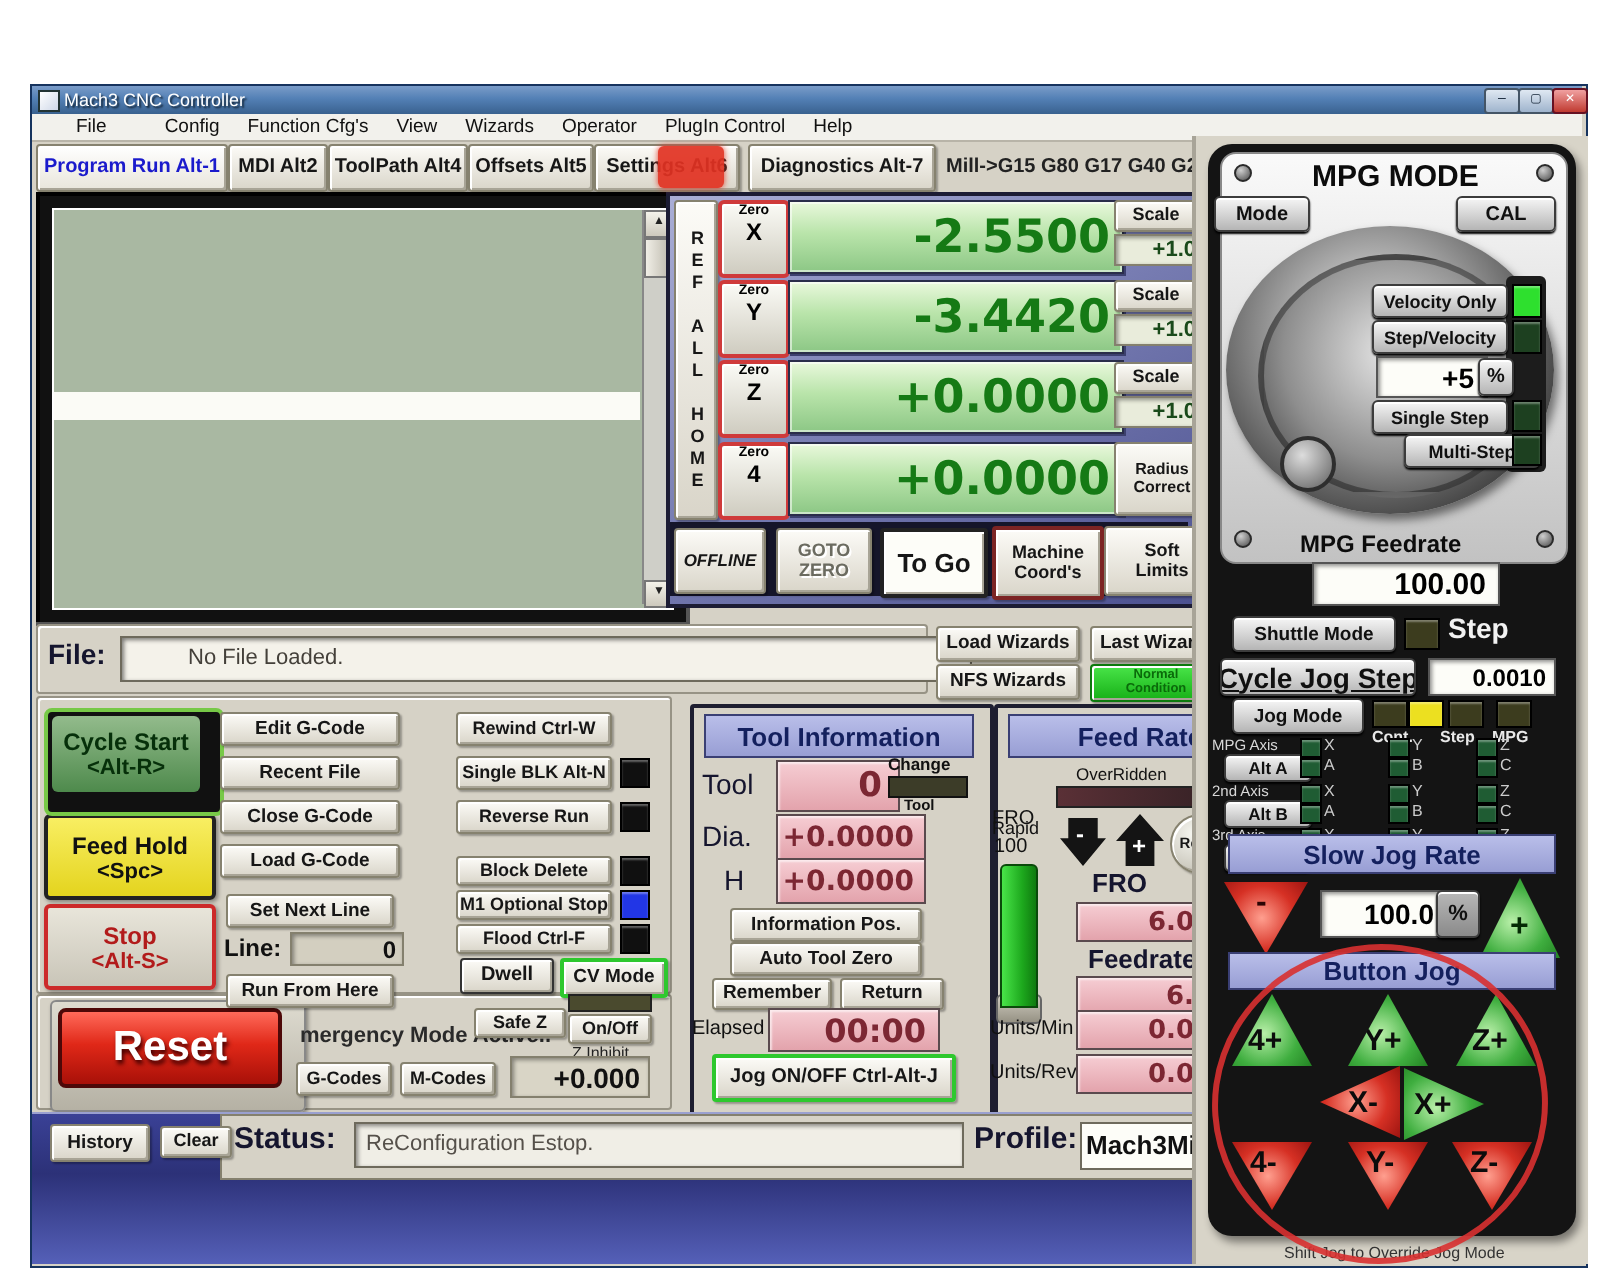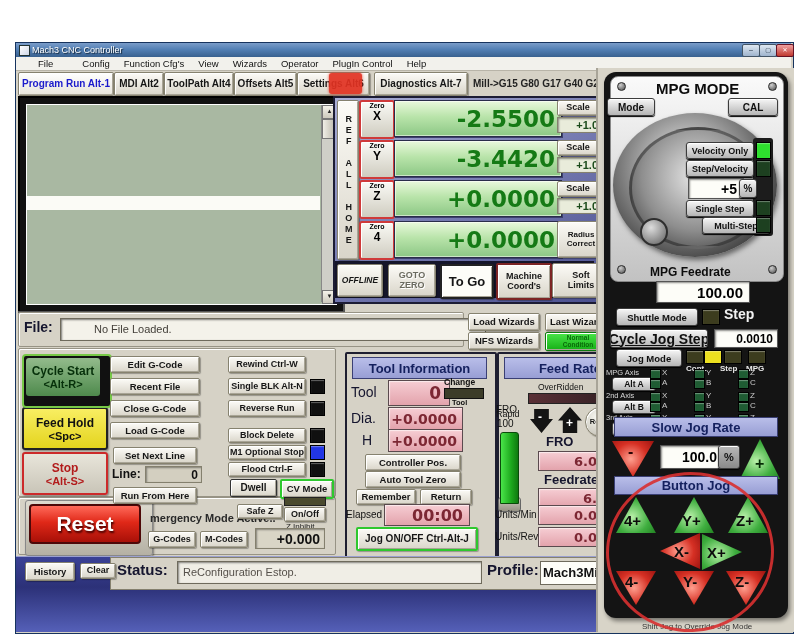--- a/index.html
+++ b/index.html
@@ -301,21 +301,21 @@
   <div class="lbl" style="left:452px;top:398px;font-size:7.5px;font-weight:bold;">Tool</div>
   <div class="lbl" style="left:351px;top:410px;font-size:14px;color:#15152e;">Dia.</div>
   <div class="lcdp" style="left:388px;top:407px;width:68px;height:21px;font-size:14px;padding-right:5px;">
       <span>+0.0000</span>
     </div>
   <div class="lbl" style="left:362px;top:432px;font-size:14px;color:#15152e;">H</div>
   <div class="lcdp" style="left:388px;top:429px;width:68px;height:21px;font-size:14px;padding-right:5px;">
       <span>+0.0000</span>
     </div>
   <div class="btn" style="left:365px;top:454px;width:94px;height:15px;font-size:9.5px;">
-      <span>Controller Pos.</span>
+      <span>Information Pos.</span>
     </div>
   <div class="btn" style="left:365px;top:471px;width:94px;height:15px;font-size:9.5px;">
       <span>Auto Tool Zero</span>
     </div>
   <div class="btn" style="left:356px;top:489px;width:58px;height:14px;font-size:9.5px;">
       <span>Remember</span>
     </div>
   <div class="btn" style="left:420px;top:489px;width:50px;height:14px;font-size:9.5px;">
       <span>Return</span>
     </div>

